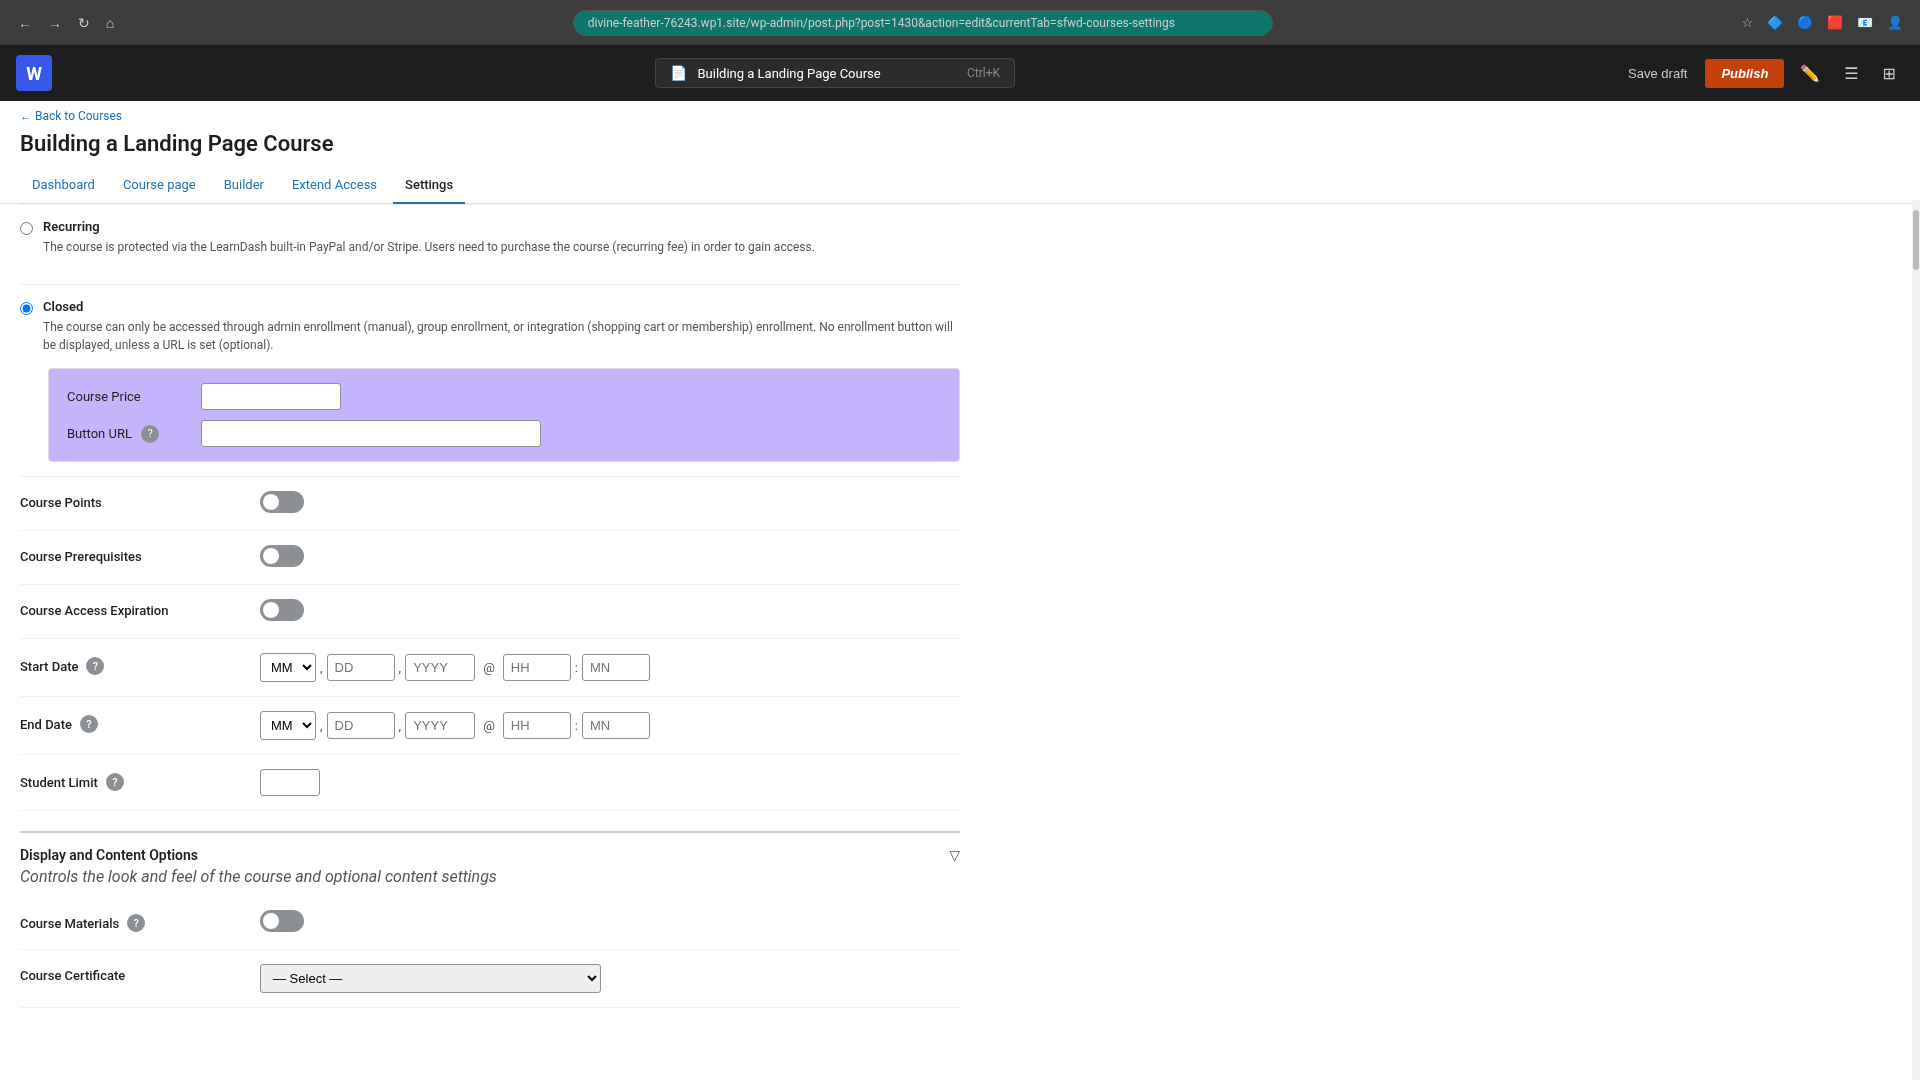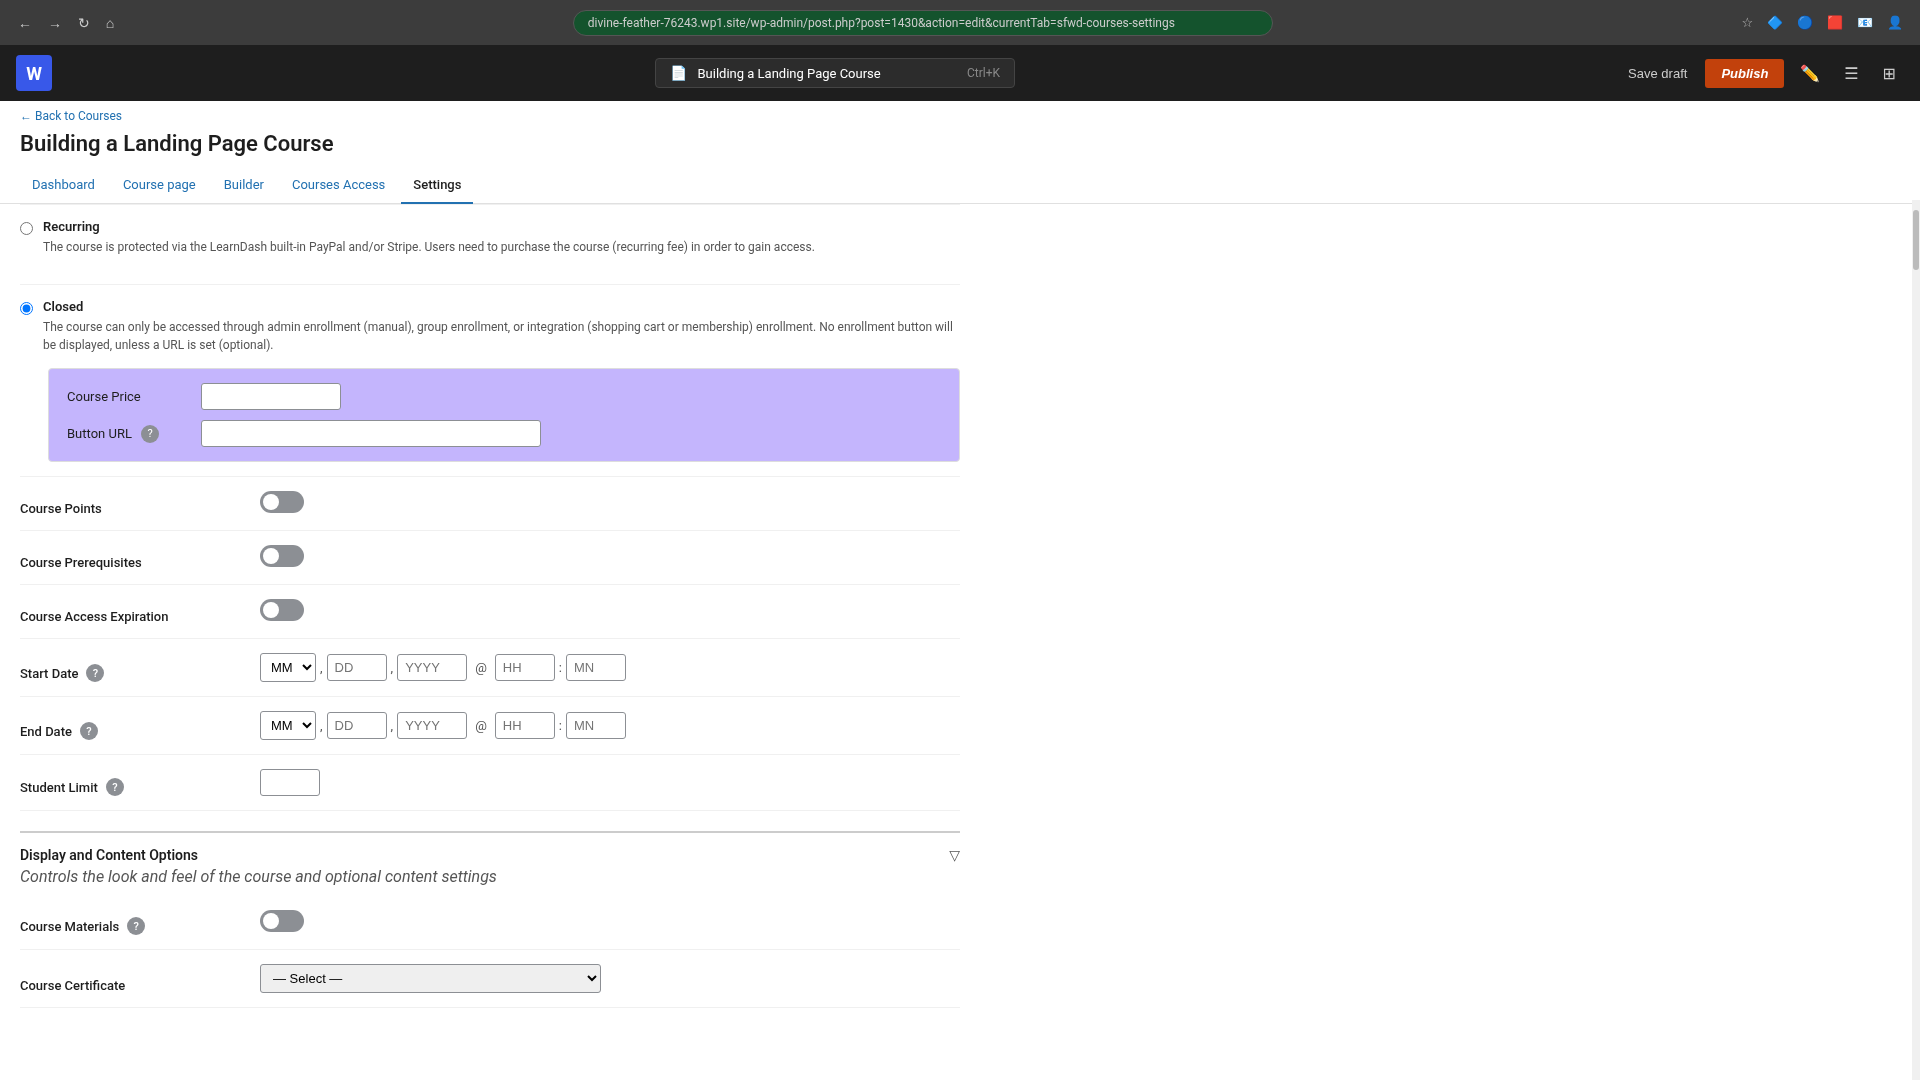--- a/index.html
+++ b/index.html
@@ -2,21 +2,21 @@
 <html><head>
   <meta charset="utf-8">
   <style>
     * { box-sizing: border-box; margin: 0; padding: 0; }
     body { font-family: -apple-system, BlinkMacSystemFont, 'Segoe UI', Roboto, sans-serif; font-size: 13px; background: #f0f0f1; color: #1e1e1e; }
 
     
     .browser-chrome { background: #3c3c3c; height: 45px; display: flex; align-items: center; padding: 0 12px; gap: 8px; }
     .browser-nav-btns { display: flex; gap: 4px; }
     .browser-nav-btn { background: none; border: none; color: #ccc; cursor: pointer; font-size: 14px; padding: 4px 6px; border-radius: 3px; }
-    .browser-address-bar { flex: 1; background: #14532d; border: 1px solid #555; border-radius: 20px; padding: 5px 14px; color: #e0e0e0; font-size: 12px; display: flex; align-items: center; max-width: 700px; margin: 0 auto; }
+    .browser-address-bar { flex: 1; background: #0f766e; border: 1px solid #555; border-radius: 20px; padding: 5px 14px; color: #e0e0e0; font-size: 12px; display: flex; align-items: center; max-width: 700px; margin: 0 auto; }
     .browser-address-text { flex: 1; font-size: 12px; color: #ccc; }
     .browser-actions { display: flex; gap: 6px; margin-left: 12px; }
 
     
     .wp-admin { background: #fff; min-height: calc(100vh - 45px); }
 
     
     .top-nav { background: #fff; border-bottom: 1px solid #e0e0e0; padding: 0 20px; height: 36px; display: flex; align-items: center; gap: 4px; }
     .top-nav-item { padding: 8px 12px; font-size: 13px; color: #2271b1; cursor: pointer; text-decoration: none; border-bottom: 2px solid transparent; height: 36px; display: flex; align-items: center; }
     .top-nav-item.active { color: #1e1e1e; border-bottom: 2px solid #2271b1; font-weight: 500; }
@@ -38,21 +38,21 @@
     .back-link { padding: 8px 20px 4px; font-size: 12px; }
     .back-link a { color: #2271b1; text-decoration: none; }
 
     
     .page-title { padding: 4px 20px 12px; font-size: 22px; font-weight: 600; color: #1e1e1e; }
 
     
     .content-area { padding: 0 20px; max-width: 980px; }
 
     
-    .form-row { display: flex; align-items: flex-end; padding: 14px 0; border-bottom: 1px solid #f0f0f0; gap: 20px; }
+    .form-row { display: flex; align-items: flex-start; padding: 14px 0; border-bottom: 1px solid #f0f0f0; gap: 20px; }
     .form-label { width: 220px; flex-shrink: 0; font-size: 13px; color: #1e1e1e; font-weight: 500; padding-top: 4px; }
     .form-control { flex: 1; }
 
     
     .radio-option { display: flex; align-items: flex-start; gap: 10px; margin-bottom: 14px; }
     .radio-option input[type="radio"] { margin-top: 3px; flex-shrink: 0; }
     .radio-label { font-size: 13px; font-weight: 600; color: #1e1e1e; margin-bottom: 4px; }
     .radio-desc { font-size: 12px; color: #555; line-height: 1.5; }
 
     
@@ -63,21 +63,21 @@
     .sub-input { border: 1px solid #8c8f94; border-radius: 3px; padding: 5px 8px; font-size: 13px; width: 140px; }
 
     
     .toggle-switch { display: inline-flex; align-items: center; cursor: pointer; }
     .toggle-track { width: 44px; height: 22px; background: #8c8f94; border-radius: 11px; position: relative; transition: background 0.2s; }
     .toggle-thumb { position: absolute; top: 3px; left: 3px; width: 16px; height: 16px; background: white; border-radius: 50%; transition: left 0.2s; }
 
     
     .date-group { display: flex; align-items: center; gap: 4px; }
     .date-select { border: 1px solid #8c8f94; border-radius: 3px; padding: 5px 6px; font-size: 13px; background: #fff; }
-    .date-input { border: 1px solid #8c8f94; border-radius: 3px; padding: 5px 7px; font-size: 13px; width: 60px; }
+    .date-input { border: 1px solid #8c8f94; border-radius: 3px; padding: 5px 7px; font-size: 13px; width: 68px; }
     .date-sep { color: #555; font-size: 13px; }
     .date-at { color: #555; font-size: 13px; margin: 0 4px; }
 
     
     .help-icon { display: inline-flex; align-items: center; justify-content: center; width: 18px; height: 18px; border-radius: 50%; background: #8c8f94; color: white; font-size: 11px; cursor: pointer; flex-shrink: 0; }
     .section-desc { font-size: 16px; color: #555; font-style: italic; margin-bottom: 10px; }
 
     
     .number-input { border: 1px solid #8c8f94; border-radius: 3px; padding: 5px 8px; font-size: 13px; width: 60px; }
 
@@ -141,21 +141,21 @@
   <div class="back-link">
     <a href="#">← Back to Courses</a>
   </div>
 
   <div class="page-title">Building a Landing Page Course</div>
 
   <div class="top-nav">
     <a class="top-nav-item">Dashboard</a>
     <a class="top-nav-item">Course page</a>
     <a class="top-nav-item">Builder</a>
-    <a class="top-nav-item">Courses Access</a>
+    <a class="top-nav-item">Extend Access</a>
     <a class="top-nav-item active">Settings</a>
   </div>
 
   <div class="content-area">
 
     <div class="form-row" style="border-top: 1px solid #f0f0f0;">
       <div class="form-control">
         <div class="radio-option">
           <input type="radio" name="access-type" id="recurring" style="">
           <div>

